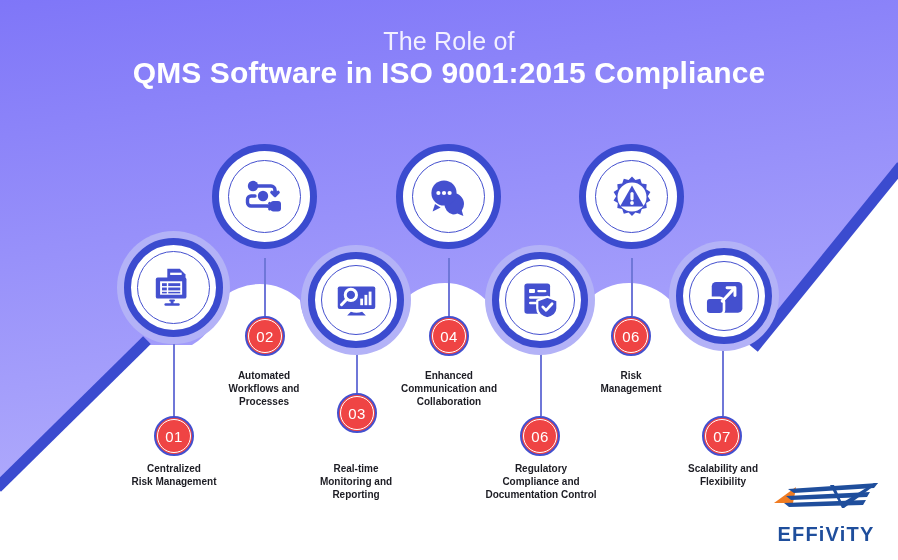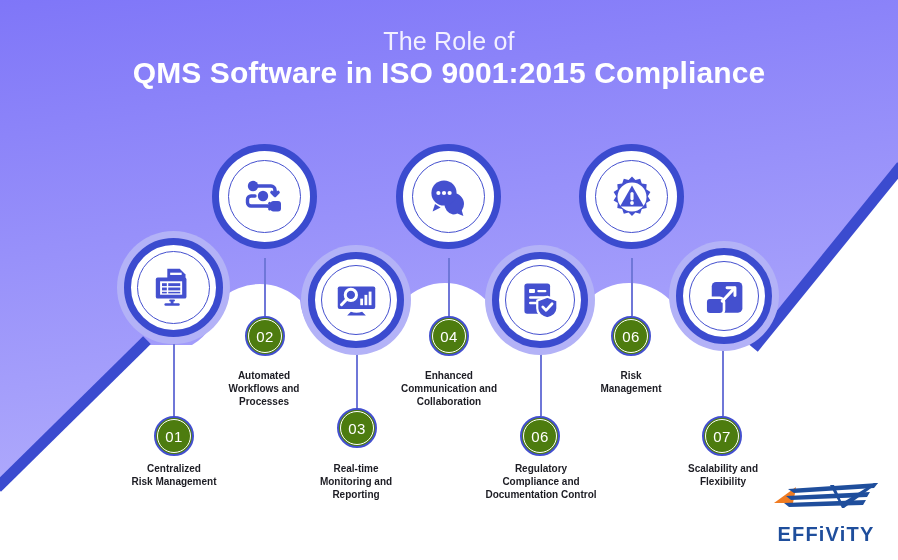--- a/index.html
+++ b/index.html
@@ -47,21 +47,21 @@
   .bubble.bot{
     background:#ffffff;
     box-sizing:border-box;
     border:7px solid #3b4bcf;
     box-shadow:0 0 0 7px #b3b2f7;
   }
 
   
   .badge{
     position:absolute;width:40px;height:40px;border-radius:50%;
-    background:#4d7c0f;border:2.5px solid #4450cf;
+    background:#ef4444;border:2.5px solid #4450cf;
     box-sizing:border-box;
     display:flex;align-items:center;justify-content:center;
     z-index:10;
   }
   .badge .badge-in{
     width:34px;height:34px;border-radius:50%;
     border:1.6px solid #ffffff;box-sizing:border-box;
     display:flex;align-items:center;justify-content:center;
     color:#ffffff;font-size:15px;font-weight:400;letter-spacing:.5px;
   }
@@ -194,21 +194,21 @@
           <path d="M6 9 h36 a2 2 0 0 1 2 2 v20 a2 2 0 0 1 -2 2 h-36 a2 2 0 0 1 -2 -2 v-20 a2 2 0 0 1 2 -2z"></path>
           <path d="M18 36 q6 2 12 0 l4 4 h-20z"></path>
           <rect x="28" y="22" width="3" height="7" fill="#ffffff"></rect>
           <rect x="32.5" y="18" width="3" height="11" fill="#ffffff"></rect>
           <rect x="37" y="14.5" width="3" height="14.5" fill="#ffffff"></rect>
         </g>
         <circle cx="18" cy="18" r="6" fill="none" stroke="#ffffff" stroke-width="3.2"></circle>
         <path d="M13.6 22.6 L8 28.5" stroke="#ffffff" stroke-width="3.2" stroke-linecap="round"></path>
       </svg>
     </div>
-    <div class="badge" style="left:337px;top:408px;">
+    <div class="badge" style="left:337px;top:393px;">
       <div class="badge-in">03</div>
     </div>
     <div class="caption" style="left:271px;top:462px;width:170px;">Real-time
 Monitoring and
 Reporting</div>
   </div>
 
   <div class="node">
     <div class="bubble top" style="left:396px;top:144px;width:105px;height:105px;">
       <div class="inner-ring" style="left:9px;top:9px;right:9px;bottom:9px;"></div>

